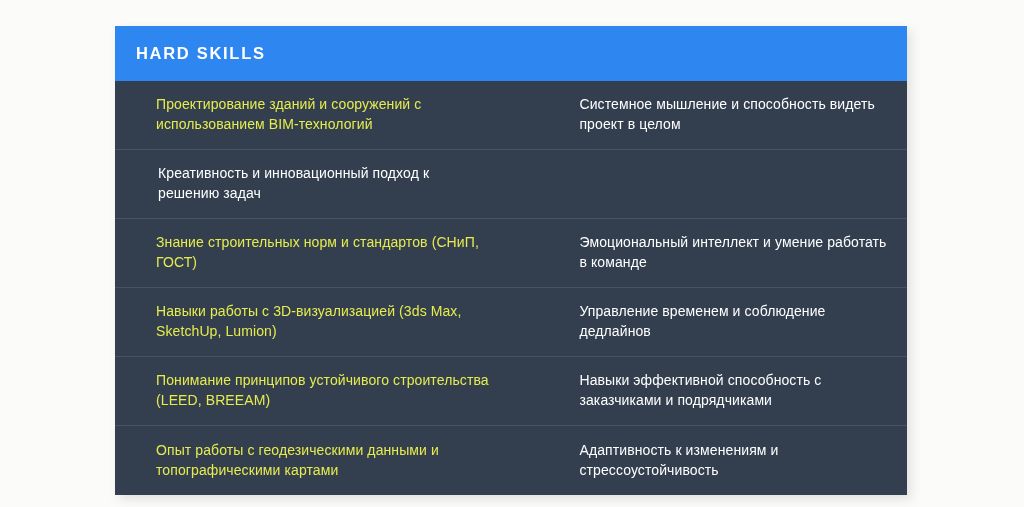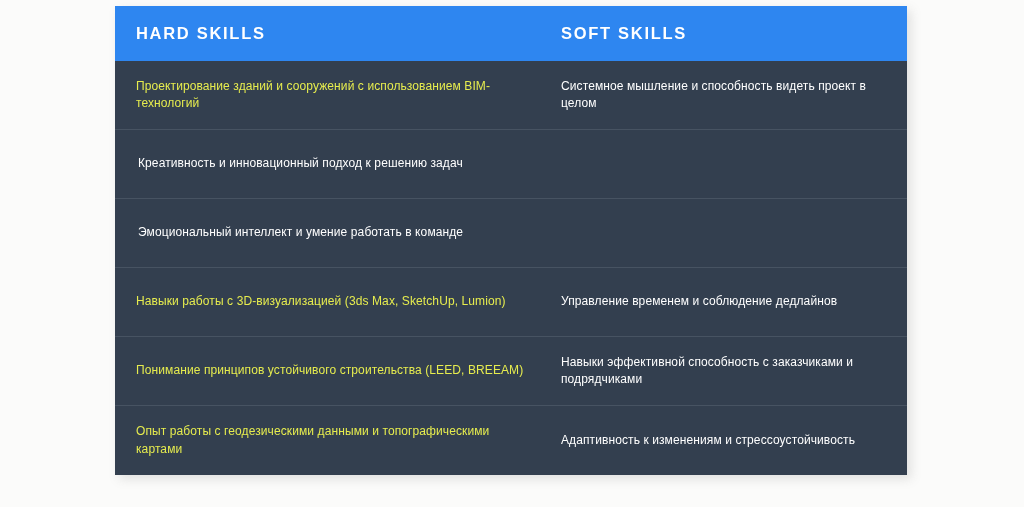--- a/index.html
+++ b/index.html
@@ -20,21 +20,21 @@
   .page-backdrop {
     position: absolute;
     inset: 0;
     background: #fbfbfa;
   }
 
   
   .skills-table {
     position: absolute;
     left: 115px;
-    top: 6px;
+    top: 26px;
     width: 792px;
     height: 469px;
     box-sizing: border-box;
     background: #333f4f;
     box-shadow: 4px 4px 10px rgba(120, 120, 120, 0.20);
     overflow: hidden;
   }
 
   
   .table-head {
@@ -73,23 +73,24 @@
     box-sizing: border-box;
     border-bottom: 1px solid #475362;
     align-items: center;
   }
   .table-row:last-child {
     border-bottom: none;
     align-items: center;
   }
   .body-cell {
     box-sizing: border-box;
-    font-size: 12px;
+    font-size: 14px;
     line-height: 1.42;
     letter-spacing: 0.1px;
+    margin-left: 20px;
   }
   .body-cell.col-hard {
     width: 423px;
     padding-left: 21px;
     padding-right: 14px;
     color: #e6ec4e;
   }
   .body-cell.col-soft {
     width: 369px;
     padding-left: 23px;
@@ -102,41 +103,43 @@
 </style>
 </head>
 <body>
 
 <div class="page-backdrop"></div>
 
 <div class="skills-table">
 
   <div class="table-head">
     <div class="head-cell col-hard">HARD SKILLS</div>
-    <div class="head-cell col-soft">SOFT SKILLS</div>
   </div>
 
   <div class="table-body">
 
     <div class="table-row">
       <div class="body-cell col-hard">
         <span class="cell-text">Проектирование зданий и сооружений с использованием BIM-технологий</span>
       </div>
       <div class="body-cell col-soft">
         <span class="cell-text">Системное мышление и способность видеть проект в целом</span>
       </div>
     </div>
 
     <div class="table-row">
       <div class="body-cell col-soft">
         <span class="cell-text">Креативность и инновационный подход к решению задач</span>
       </div>
     </div>
 
     <div class="table-row">
+      <div class="body-cell col-hard">
+        <span class="cell-text">Знание строительных норм и стандартов (СНиП, ГОСТ)</span>
+      </div>
       <div class="body-cell col-soft">
         <span class="cell-text">Эмоциональный интеллект и умение работать в команде</span>
       </div>
     </div>
 
     <div class="table-row">
       <div class="body-cell col-hard">
         <span class="cell-text">Навыки работы с 3D-визуализацией (3ds Max, SketchUp, Lumion)</span>
       </div>
       <div class="body-cell col-soft">

